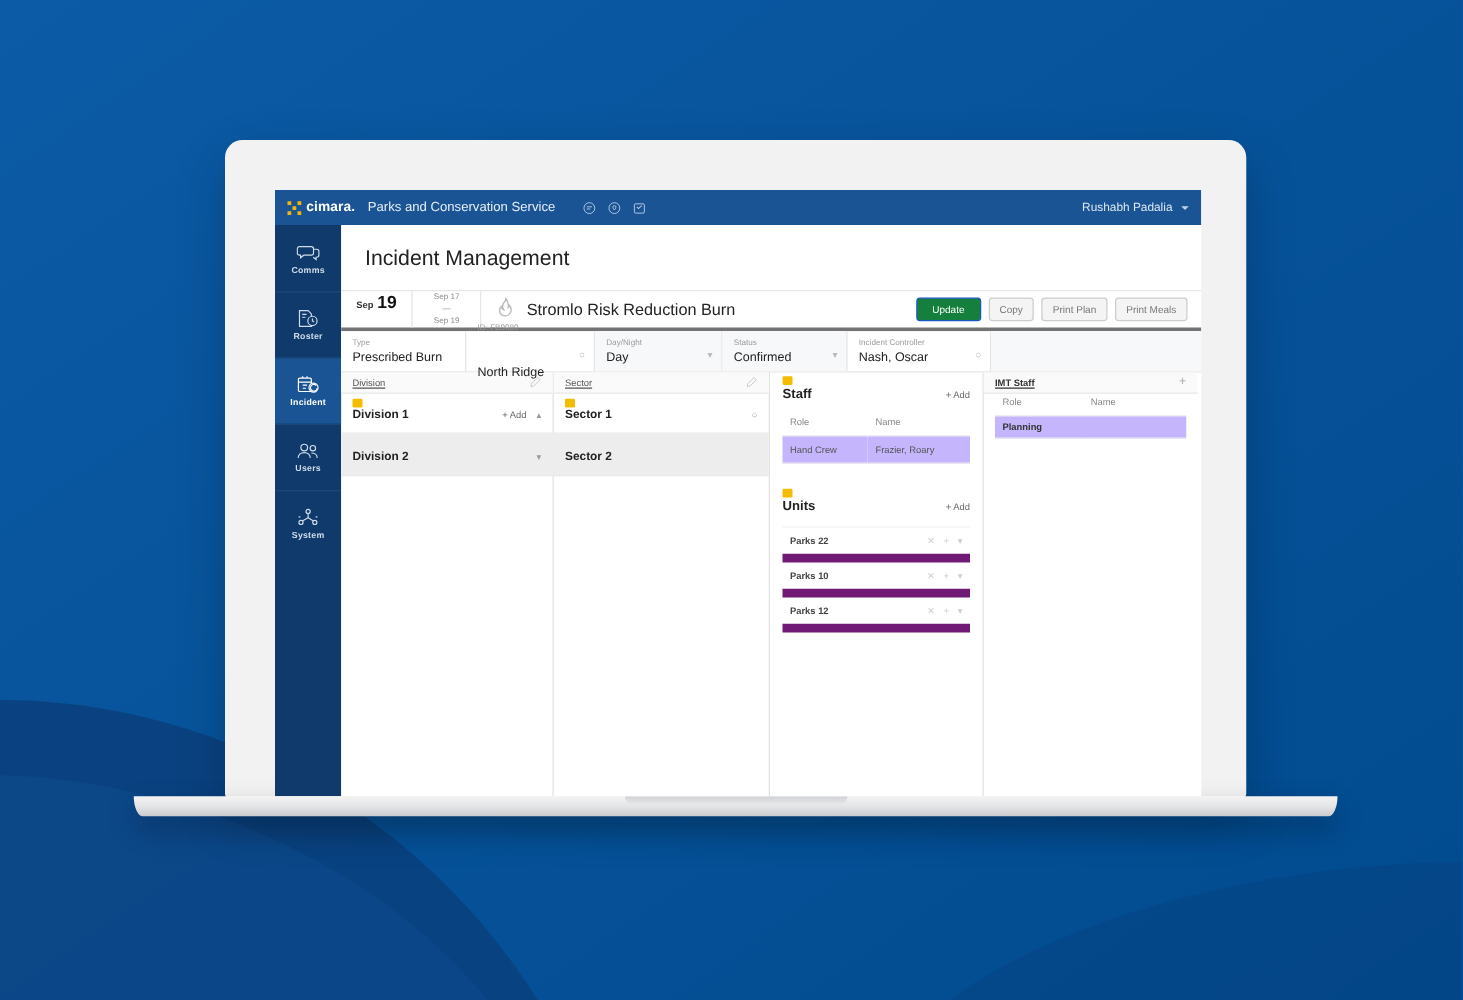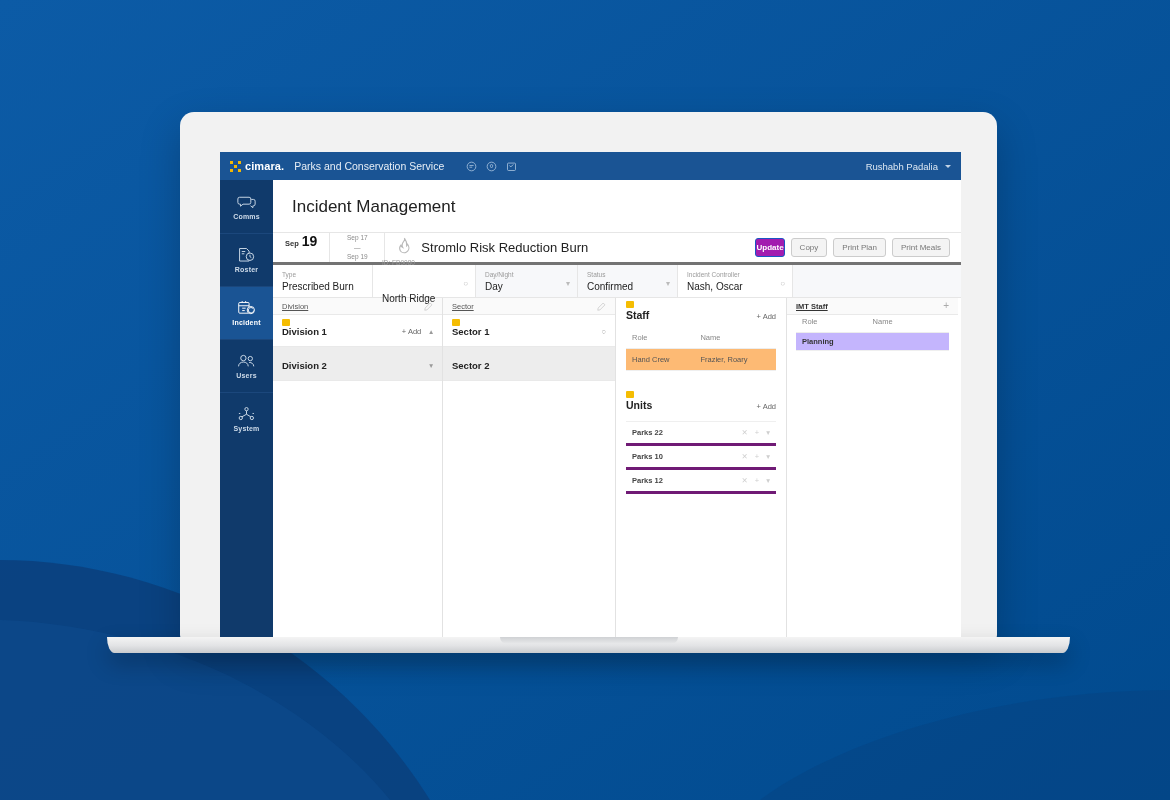--- a/index.html
+++ b/index.html
@@ -98,21 +98,21 @@
     align-items: center; justify-content: center; color: #8a8a8a; font-size: 6.5px; line-height: 1.45;
   }
   .inc-title { display: flex; align-items: center; gap: 9px; padding-left: 13px; flex: 1; }
   .inc-title .name { font-size: 13px; color: #222; }
   .actions { display: flex; align-items: center; gap: 6px; padding-right: 11px; }
   .btn {
     font-size: 8px; padding: 4px 8px; border-radius: 3px;
     border: 1px solid #ccc; background: #f4f4f4; color: #777; cursor: pointer;
     font-family: inherit; white-space: nowrap;
   }
-  .btn.primary { background: #a21caf; border-color: #1a56c4; color: #fff; font-weight: 700; padding: 4px 0; }
+  .btn.primary { background: #15803d; border-color: #1a56c4; color: #fff; font-weight: 400; padding: 4px 12px; }
 
   #meta-bar { display: flex; border-bottom: 1px solid #e6e6e6; height: 33px; background: #fff; }
   .meta {
     border-right: 1px solid #e6e6e6; padding: 3px 9px 0 9px;
     display: flex; flex-direction: column; justify-content: center;
     position: relative; min-width: 0;
   }
   .meta .k { font-size: 6.5px; color: #9a9a9a; line-height: 1.3; }
   .meta .v { font-size: 10px; color: #222; line-height: 1.4; white-space: nowrap; }
   .meta .adorn { position: absolute; right: 7px; bottom: 9px; color: #bbb; font-size: 8px; }
@@ -152,26 +152,26 @@
   .panel .tag { position: absolute; left: 10px; top: 3px; width: 8px; height: 7px; background: #f5bd02; border-radius: 1px; }
   .panel-head { display: flex; align-items: baseline; justify-content: space-between; margin-bottom: 10px; }
   .panel-head .h { font-size: 10.5px; font-weight: 700; color: #222; }
 
   table.tbl { width: 100%; border-collapse: collapse; }
   table.tbl th {
     text-align: left; font-size: 7.5px; font-weight: 400; color: #888;
     padding: 2px 6px 6px 6px; border-bottom: 1px solid #ededed;
   }
   table.tbl td { font-size: 7.5px; color: #555; padding: 6px; border-bottom: 1px solid #efefef; }
-  table.tbl tr.row-alt td { background: #fdba74; }
+  table.tbl tr.row-alt td { background: #c4b5fd; }
   table.tbl tr.group td { background: #c4b5fd; font-weight: 700; color: #333; font-size: 7.5px; padding: 4px 6px; }
 
   .unit-row {
     display: flex; align-items: center; justify-content: space-between;
-    padding: 6px 6px; border-bottom: 3px solid #701a75;
+    padding: 6px 6px; border-bottom: 7px solid #701a75;
   }
   .unit-row .un { font-size: 7.5px; color: #444; font-weight: 700; }
   .unit-row .uc { display: flex; gap: 7px; color: #cfcfcf; font-size: 7.5px; }
   .imt-body { padding: 0 9px; }
 </style>
 </head>
 <body>
 
 <div id="bg">
   <svg viewBox="0 0 1170 800" preserveAspectRatio="none">

